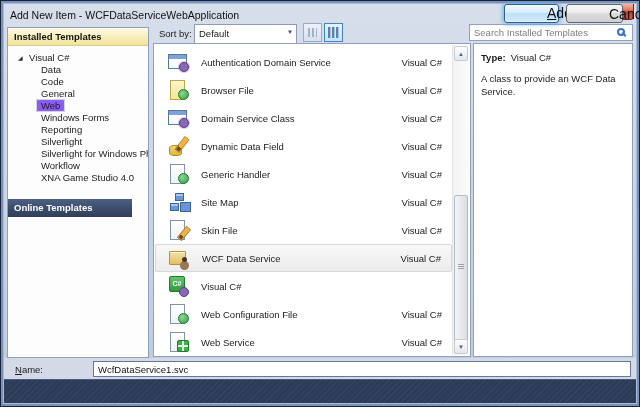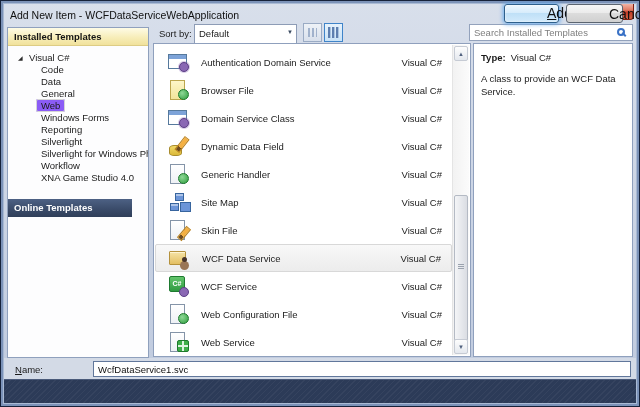--- a/index.html
+++ b/index.html
@@ -191,25 +191,25 @@
 
   <div class="left-panel">
     <div class="installed-header">Installed Templates</div>
     <div class="tree">
 
         <div class="tree-item">
           <span class="twisty">◢</span><span class="tlabel">Visual C#</span>
         </div>
 
         <div class="tree-item lvl-1">
+          <span class="tlabel">Data</span>
+        </div>
+
+        <div class="tree-item lvl-1">
           <span class="tlabel">Code</span>
-        </div>
-
-        <div class="tree-item lvl-1">
-          <span class="tlabel">Data</span>
         </div>
 
         <div class="tree-item lvl-1">
           <span class="tlabel">General</span>
         </div>
 
         <div class="tree-item selected lvl-1">
           <span class="tlabel">Web</span>
         </div>
 
@@ -304,21 +304,20 @@
         </div>
 
         <div class="row selected">
           <span class="tpl-icon ic-folder-person"></span>
           <span class="tpl-name">WCF Data Service</span>
           <span class="tpl-lang">Visual C#</span>
         </div>
 
         <div class="row">
           <span class="tpl-icon ic-csharp-gear"></span>
-          <span class="tpl-name">WCF Service</span>
           <span class="tpl-lang">Visual C#</span>
         </div>
 
         <div class="row">
           <span class="tpl-icon ic-globe-file"></span>
           <span class="tpl-name">Web Configuration File</span>
           <span class="tpl-lang">Visual C#</span>
         </div>
 
         <div class="row">

